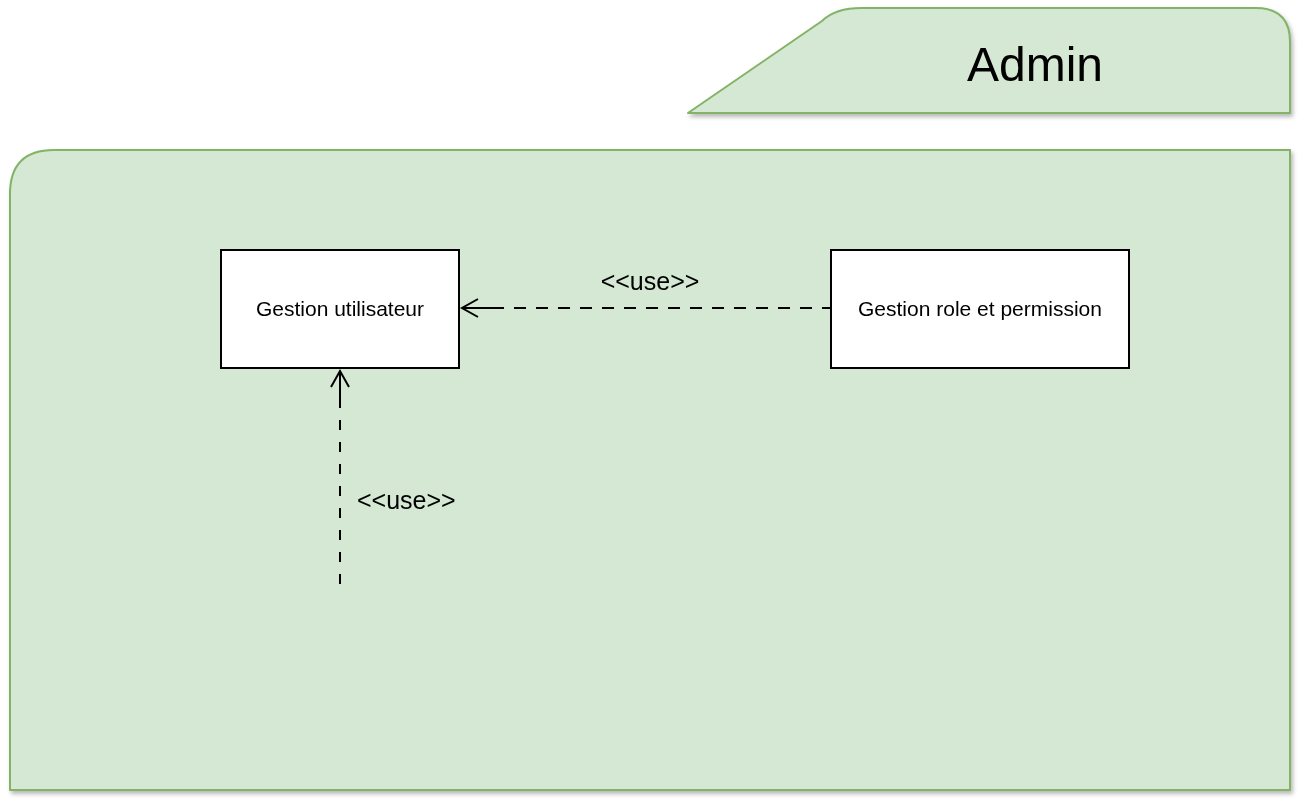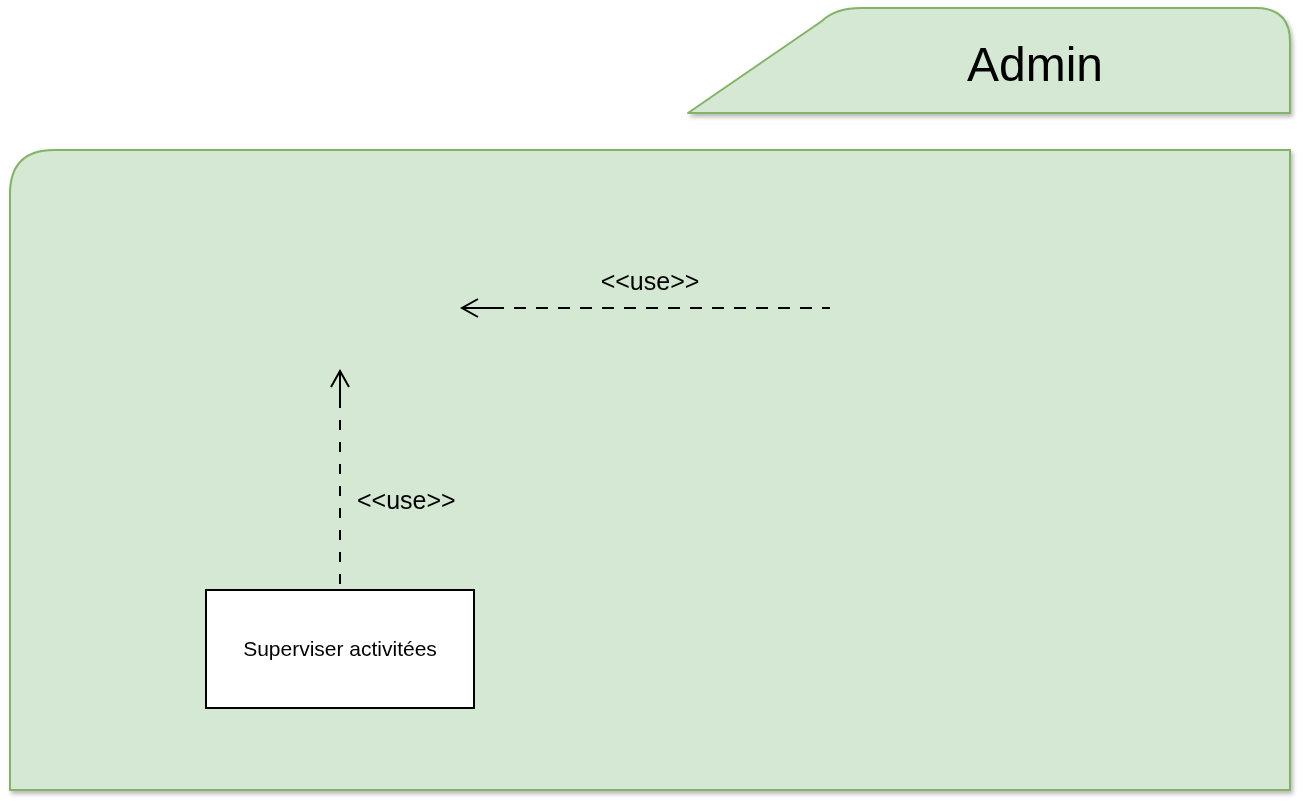--- a/index.html
+++ b/index.html
@@ -87,23 +87,26 @@
 
     <g fill="none" stroke-width="2" stroke-linecap="butt" stroke="#000000">
       <path d="M 331 387 L 340 371 L 349 387"></path>
       <line x1="340" y1="371" x2="340" y2="398"></line>
       <line x1="340" y1="398" x2="340" y2="588" stroke-dasharray="10 12"></line>
     </g>
   </svg>
 
   <div class="tab-label">Admin</div>
 
+  <div class="node node-gestion-utilisateur">
+    <span>Gestion utilisateur</span>
+  </div>
 
+  <div class="node node-gestion-role">
+    <span>Gestion role et permission</span>
+  </div>
 
-  <div class="node node-superviser">
-    <span>Superviser activitées</span>
-  </div>
 
   <div class="edge-label edge-label-horizontal">&lt;&lt;use&gt;&gt;</div>
 
   <div class="edge-label edge-label-vertical">&lt;&lt;use&gt;&gt;</div>
 
 </div>
 
 </body></html>

